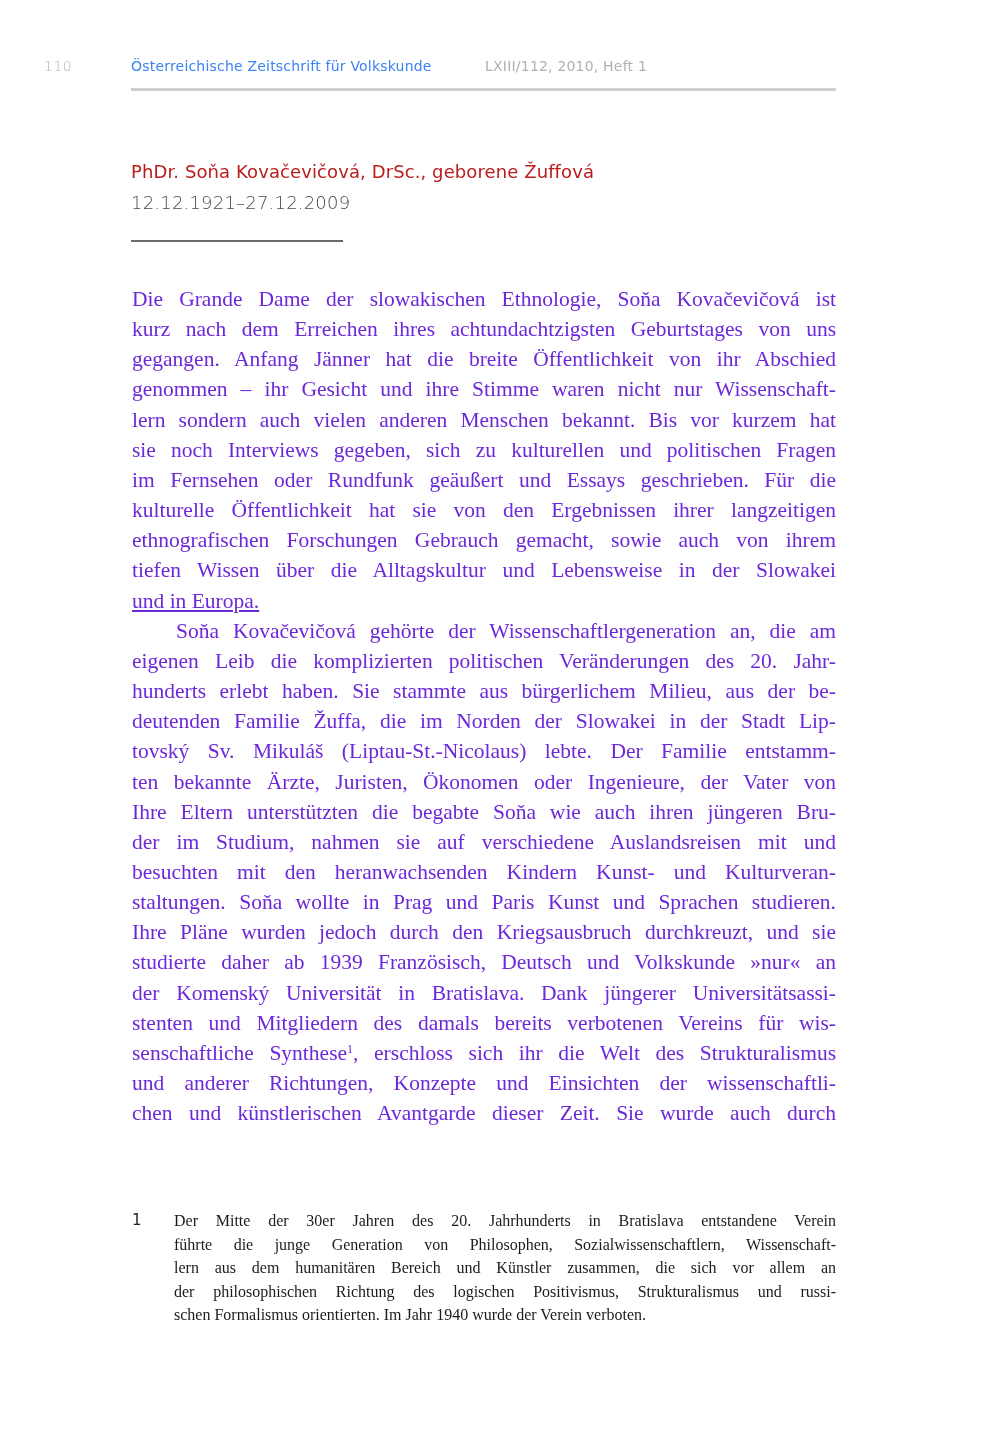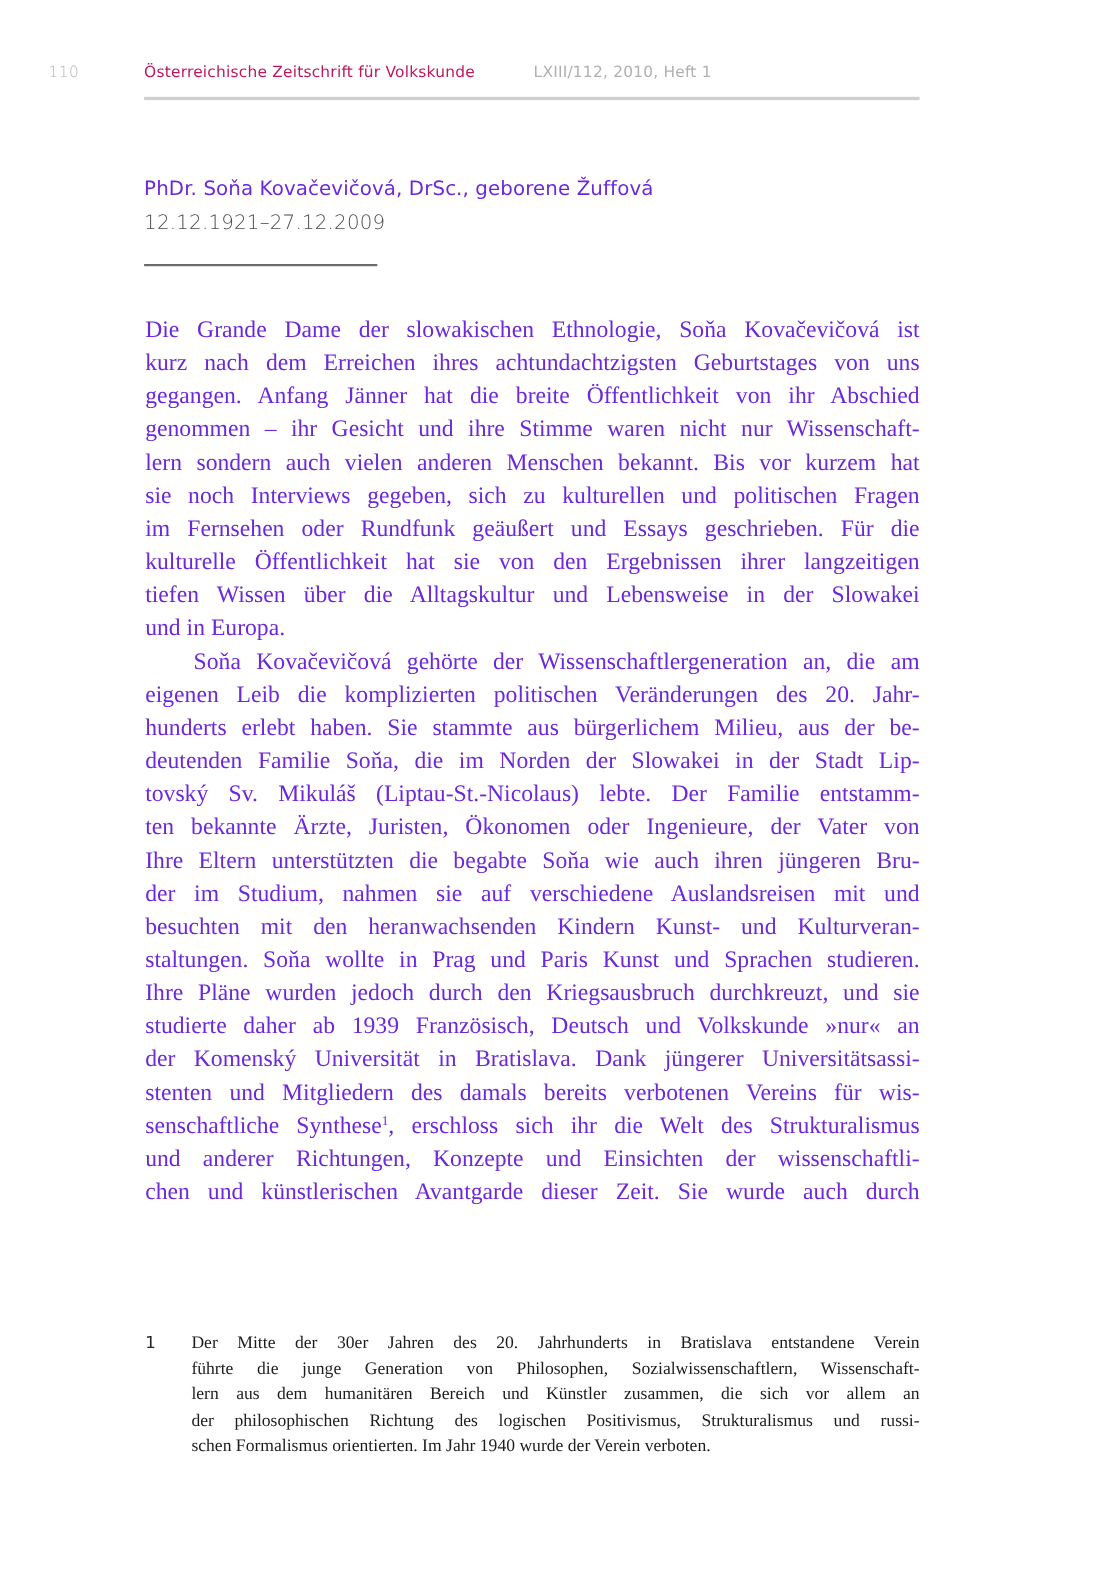--- a/index.html
+++ b/index.html
@@ -1,30 +1,30 @@
 <!DOCTYPE html>
 <html><head>
   <meta charset="utf-8">
   <style>
     html, body { margin: 0; padding: 0; background: #ffffff; }
     body { width: 1000px; height: 1446px; position: relative; overflow: hidden; color: #1e1e1e; }
 
     .page-header { position: absolute; left: 0; top: 56px; width: 812px; height: 36px; }
     .page-number { position: absolute; left: 44px; top: 2px; font-family: "DejaVu Sans", sans-serif; font-size: 14px; color: #b4b4b4; letter-spacing: 0.5px; font-weight: 300; }
-    .journal-title { position: absolute; left: 131px; top: 2px; font-family: "DejaVu Sans", sans-serif; font-size: 14px; color: #be185d; letter-spacing: 0.2px; }
+    .journal-title { position: absolute; left: 131px; top: 2px; font-family: "DejaVu Sans", sans-serif; font-size: 14px; color: #3b82f6; letter-spacing: 0.2px; }
     .issue-info { position: absolute; right: 165px; top: 2px; font-family: "DejaVu Sans", sans-serif; font-size: 14px; color: #b0b0b0; letter-spacing: 0.2px; }
     .header-rule { position: absolute; left: 131px; top: 32px; width: 705px; height: 3px; background: #cfcfcf; }
 
-    .obit-title { position: absolute; left: 131px; top: 161px; font-family: "DejaVu Sans", sans-serif; font-size: 18px; color: #6d28d9; letter-spacing: 0.1px; }
+    .obit-title { position: absolute; left: 131px; top: 161px; font-family: "DejaVu Sans", sans-serif; font-size: 18px; color: #b91c1c; letter-spacing: 0.1px; }
     .obit-dates { position: absolute; left: 131px; top: 192px; font-family: "DejaVu Sans", sans-serif; font-size: 18px; color: #4a4a4a; font-weight: 300; letter-spacing: 0.2px; }
     .title-rule { position: absolute; left: 131px; top: 240px; width: 212px; height: 2px; background: #6a6a6a; }
 
     .body-text { position: absolute; left: 132px; top: 284px; width: 704px; font-family: "Liberation Serif", "DejaVu Serif", serif; font-size: 21.5px; color: #6d28d9; }
     .line { display: block; height: 30.17px; line-height: 30.17px; white-space: nowrap; text-align: justify; text-align-last: justify; }
-    .line.last { text-align: right; text-align-last: left; }
+    .line.last { text-align: right; text-align-last: left; text-decoration: underline; }
     .line.indent { padding-left: 44px; }
 
     .footnote { position: absolute; left: 132px; top: 1209px; width: 704px; font-family: "Liberation Serif", "DejaVu Serif", serif; font-size: 16px; color: #1c1c1c; }
     .fn-number { position: absolute; left: 0; top: 0; font-family: "DejaVu Sans", sans-serif; font-size: 15px; line-height: 23.5px; color: #222; }
     .fn-text { position: absolute; left: 42px; top: 0; width: 662px; }
     .fn-line { display: block; height: 23.5px; line-height: 23.5px; white-space: nowrap; text-align: justify; text-align-last: justify; }
     .fn-line.last { text-align: left; text-align-last: left; }
     sup.fnref { font-size: 12px; line-height: 0; vertical-align: 7px; }
   </style>
 </head>
@@ -44,28 +44,29 @@
 <div class="body-text">
   <div>
     <span class="line">Die Grande Dame der slowakischen Ethnologie, Soňa Kovačevičová ist</span>
     <span class="line">kurz nach dem Erreichen ihres achtundachtzigsten Geburtstages von uns</span>
     <span class="line">gegangen. Anfang Jänner hat die breite Öffentlichkeit von ihr Abschied</span>
     <span class="line">genommen – ihr Gesicht und ihre Stimme waren nicht nur Wissenschaft-</span>
     <span class="line">lern sondern auch vielen anderen Menschen bekannt. Bis vor kurzem hat</span>
     <span class="line">sie noch Interviews gegeben, sich zu kulturellen und politischen Fragen</span>
     <span class="line">im Fernsehen oder Rundfunk geäußert und Essays geschrieben. Für die</span>
     <span class="line">kulturelle Öffentlichkeit hat sie von den Ergebnissen ihrer langzeitigen</span>
+    <span class="line">ethnografischen Forschungen Gebrauch gemacht, sowie auch von ihrem</span>
     <span class="line">tiefen Wissen über die Alltagskultur und Lebensweise in der Slowakei</span>
     <span class="line last">und in Europa.</span>
   </div>
   <div>
     <span class="line indent">Soňa Kovačevičová gehörte der Wissenschaftlergeneration an, die am</span>
     <span class="line">eigenen Leib die komplizierten politischen Veränderungen des 20. Jahr-</span>
     <span class="line">hunderts erlebt haben. Sie stammte aus bürgerlichem Milieu, aus der be-</span>
-    <span class="line">deutenden Familie Soňa, die im Norden der Slowakei in der Stadt Lip-</span>
+    <span class="line">deutenden Familie Žuffa, die im Norden der Slowakei in der Stadt Lip-</span>
     <span class="line">tovský Sv. Mikuláš (Liptau-St.-Nicolaus) lebte. Der Familie entstamm-</span>
     <span class="line">ten bekannte Ärzte, Juristen, Ökonomen oder Ingenieure, der Vater von</span>
     <span class="line">Ihre Eltern unterstützten die begabte Soňa wie auch ihren jüngeren Bru-</span>
     <span class="line">der im Studium, nahmen sie auf verschiedene Auslandsreisen mit und</span>
     <span class="line">besuchten mit den heranwachsenden Kindern Kunst- und Kulturveran-</span>
     <span class="line">staltungen. Soňa wollte in Prag und Paris Kunst und Sprachen studieren.</span>
     <span class="line">Ihre Pläne wurden jedoch durch den Kriegsausbruch durchkreuzt, und sie</span>
     <span class="line">studierte daher ab 1939 Französisch, Deutsch und Volkskunde »nur« an</span>
     <span class="line">der Komenský Universität in Bratislava. Dank jüngerer Universitätsassi-</span>
     <span class="line">stenten und Mitgliedern des damals bereits verbotenen Vereins für wis-</span>

